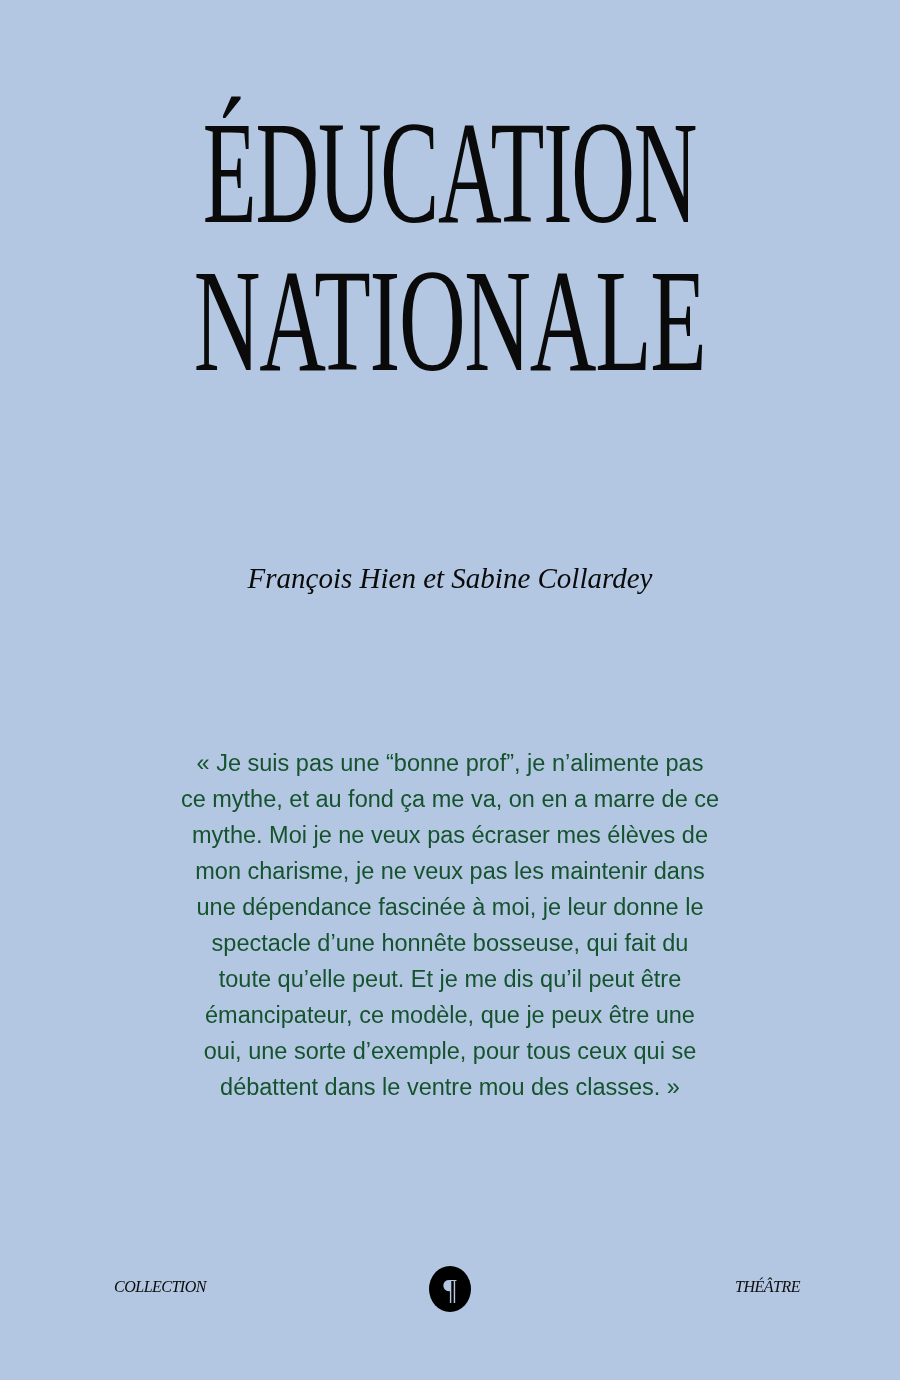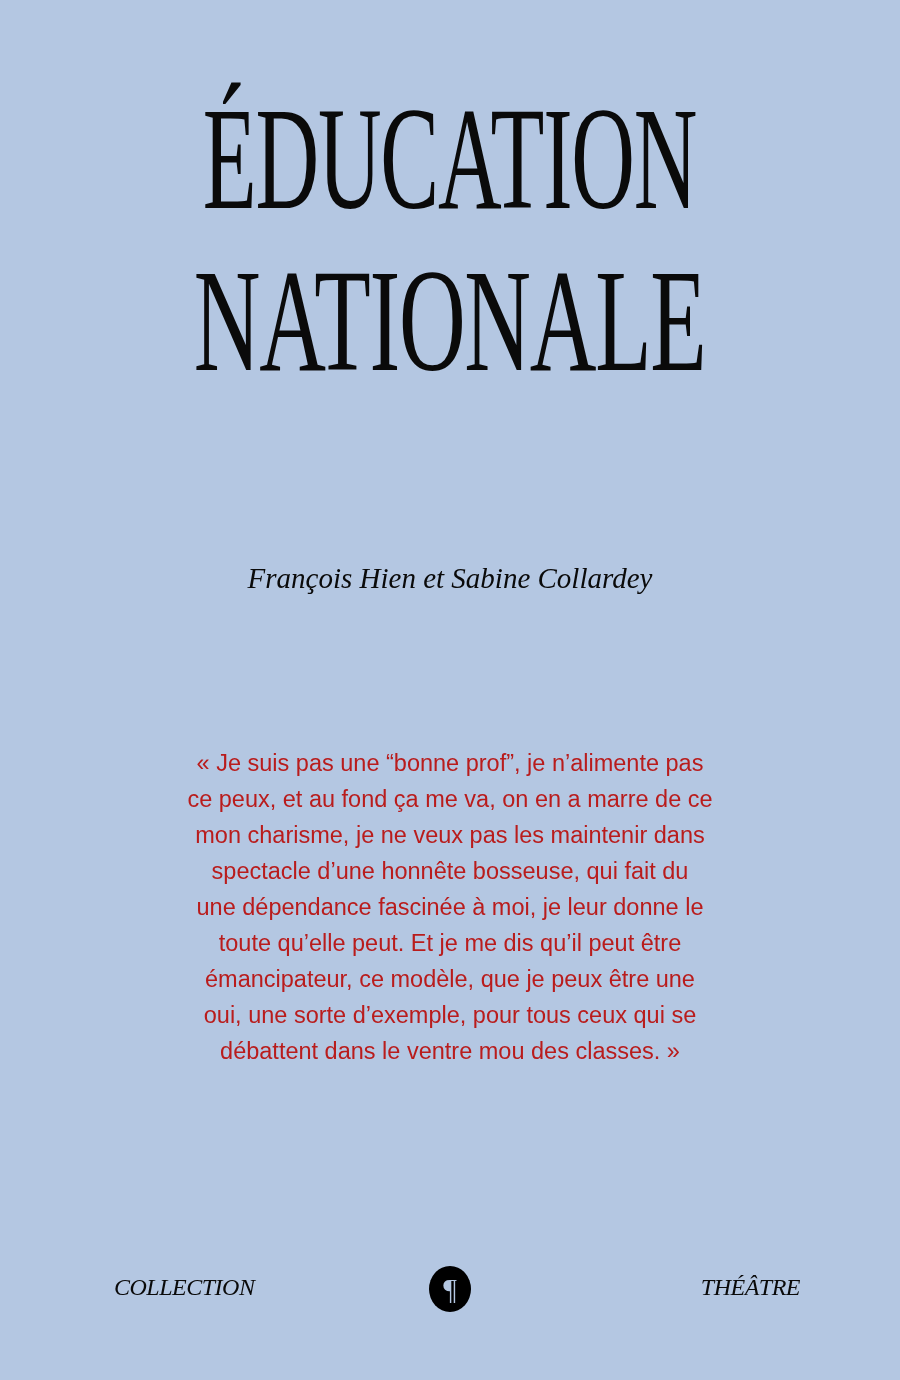--- a/index.html
+++ b/index.html
@@ -18,50 +18,50 @@
     font-weight: normal;
     font-size: 140px;
     line-height: 1;
     white-space: nowrap;
     letter-spacing: -2px;
   }
   .title-line span {
     display: inline-block;
     transform-origin: center top;
   }
-  #t1 { top: 86px; }
+  #t1 { top: 100px; }
   #t1 span { transform: scale(0.63, 1.04); }
   #t2 { top: 248px; text-decoration: underline; }
   #t2 span { transform: scale(0.66, 1.04); }
 
   .authors {
     position: absolute;
     top: 558px; left: 0; width: 900px;
     text-align: center;
     font-family: "Liberation Serif", serif;
     font-style: italic;
     font-size: 29px;
     line-height: 40px;
   }
   .quote {
     position: absolute;
     top: 745px; left: 130px; width: 640px;
     text-align: center;
     font-family: "Liberation Sans", sans-serif;
     font-size: 23.5px;
     line-height: 36px;
-    color: #b91c1c;
+    color: #14532d;
   }
   .quote .ln { display: block; white-space: nowrap; }
   .footer-left, .footer-right {
     position: absolute;
     top: 1270px;
     font-family: "Liberation Serif", serif;
     font-style: italic;
-    font-size: 24px;
+    font-size: 16px;
     line-height: 34px;
     letter-spacing: -0.5px;
   }
   .footer-left { left: 114px; }
   .footer-right { right: 100px; }
   .logo {
     position: absolute;
     left: 429px; top: 1266px;
     width: 42px; height: 46px;
     border-radius: 50%;
@@ -80,24 +80,25 @@
   <span>ÉDUCATION</span>
 </div>
 <div class="title-line" id="t2">
   <span>NATIONALE</span>
 </div>
 
 <div class="authors">François Hien et Sabine Collardey</div>
 
 <div class="quote">
   <span class="ln">« Je suis pas une “bonne prof”, je n’alimente pas</span>
-  <span class="ln">ce peux, et au fond ça me va, on en a marre de ce</span>
+  <span class="ln">ce mythe, et au fond ça me va, on en a marre de ce</span>
+  <span class="ln">mythe. Moi je ne veux pas écraser mes élèves de</span>
   <span class="ln">mon charisme, je ne veux pas les maintenir dans</span>
+  <span class="ln">une dépendance fascinée à moi, je leur donne le</span>
   <span class="ln">spectacle d’une honnête bosseuse, qui fait du</span>
-  <span class="ln">une dépendance fascinée à moi, je leur donne le</span>
   <span class="ln">toute qu’elle peut. Et je me dis qu’il peut être</span>
   <span class="ln">émancipateur, ce modèle, que je peux être une</span>
   <span class="ln">oui, une sorte d’exemple, pour tous ceux qui se</span>
   <span class="ln">débattent dans le ventre mou des classes. »</span>
 </div>
 
 <div class="footer-left">COLLECTION</div>
 <div class="logo">
   <span>¶</span>
 </div>

